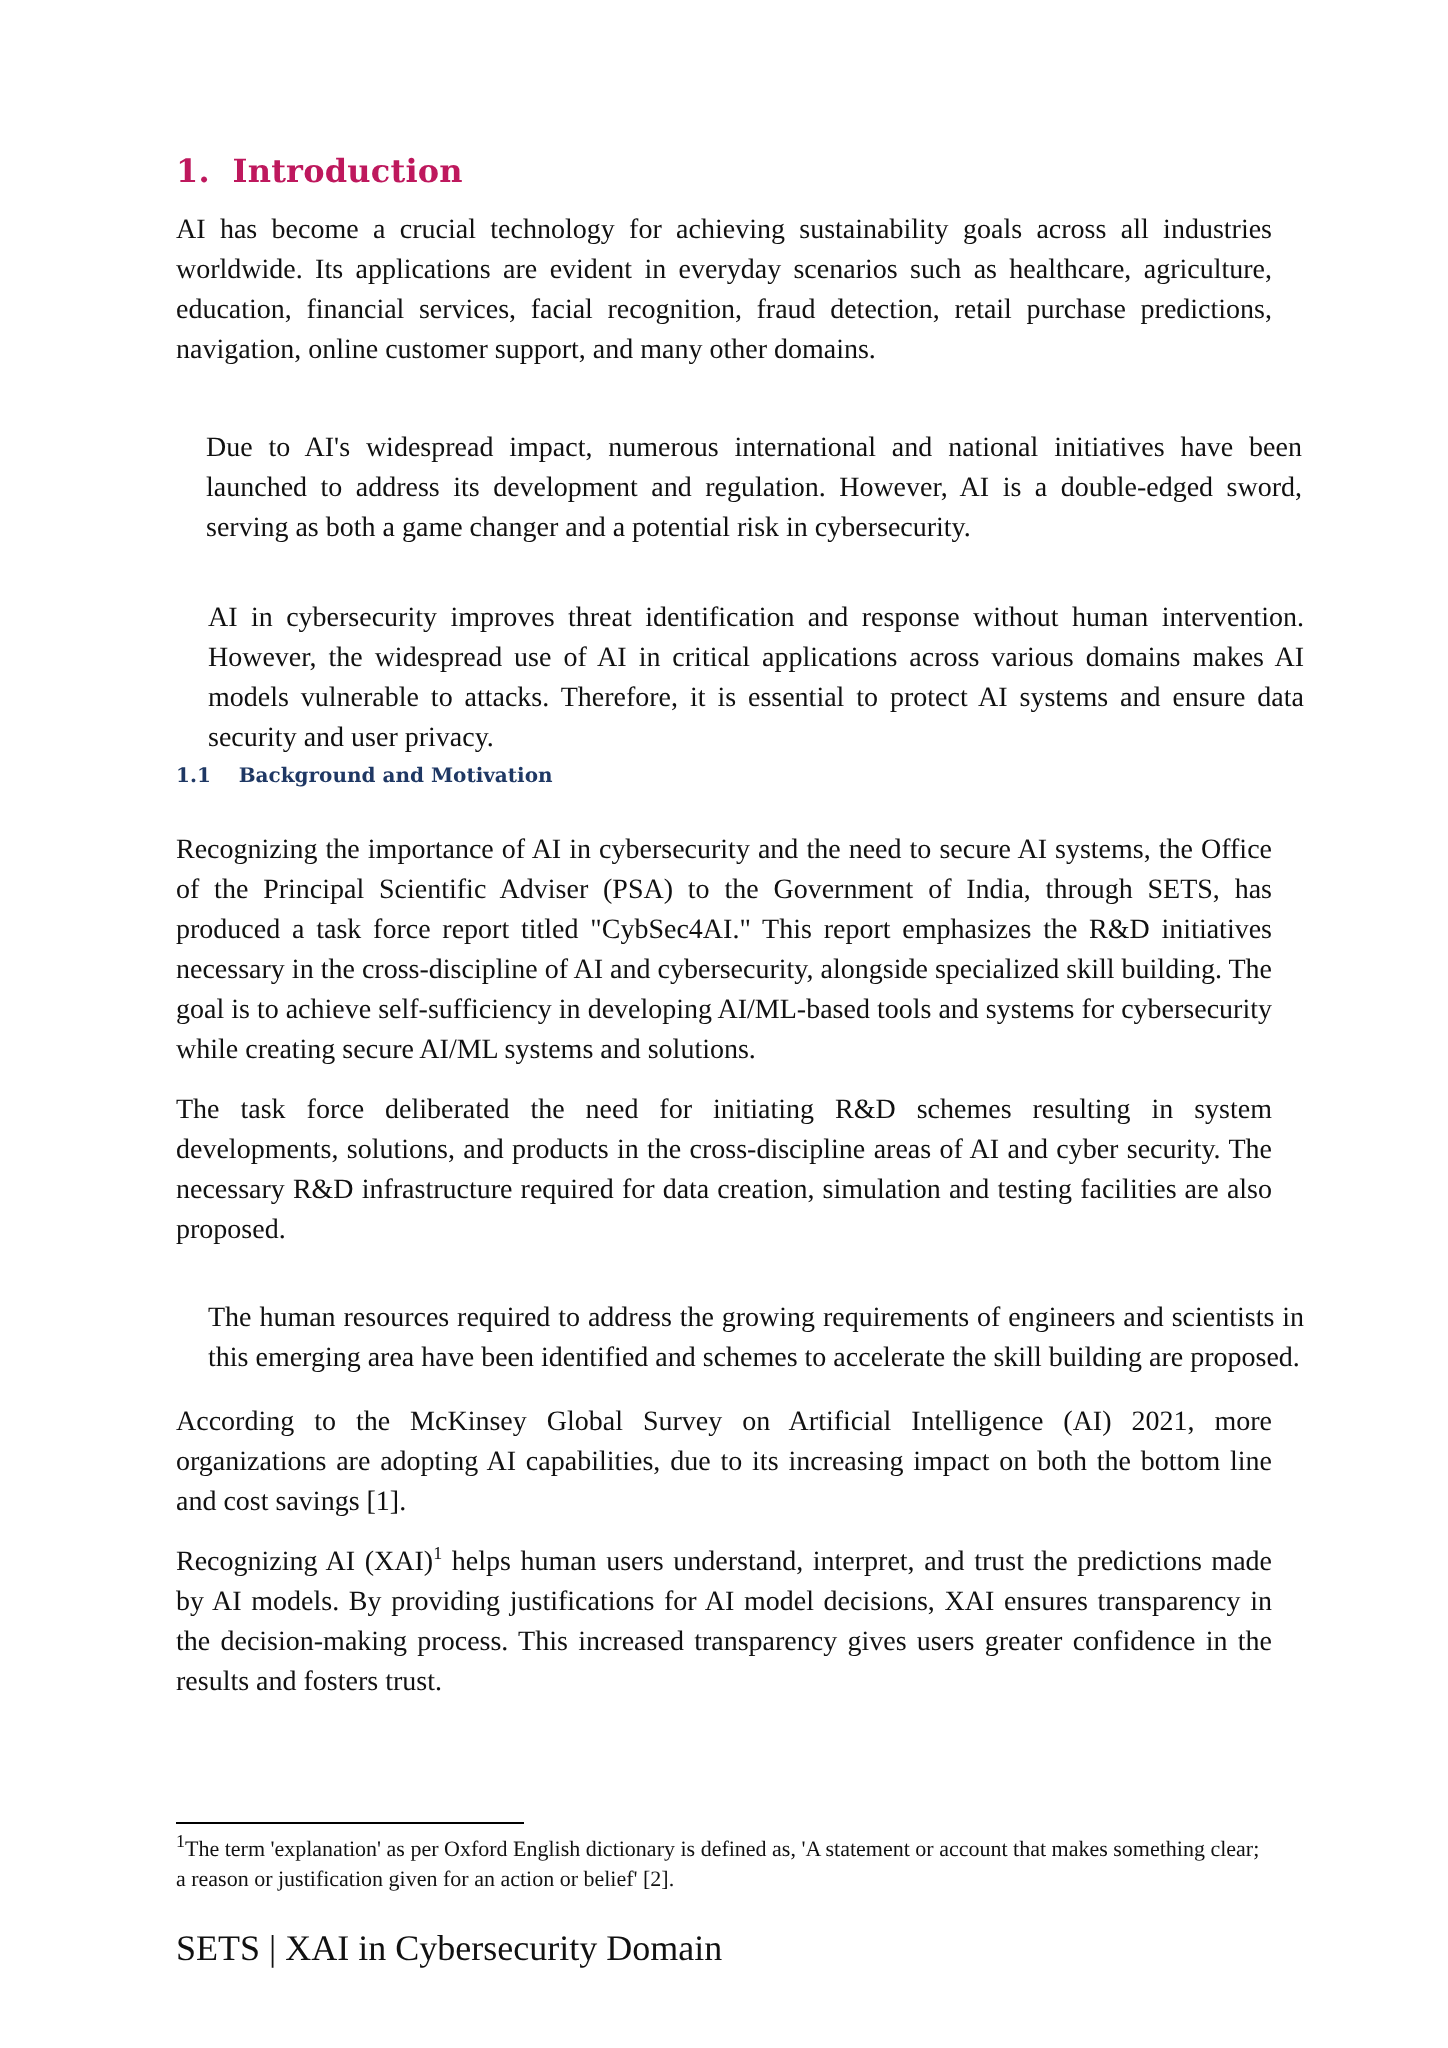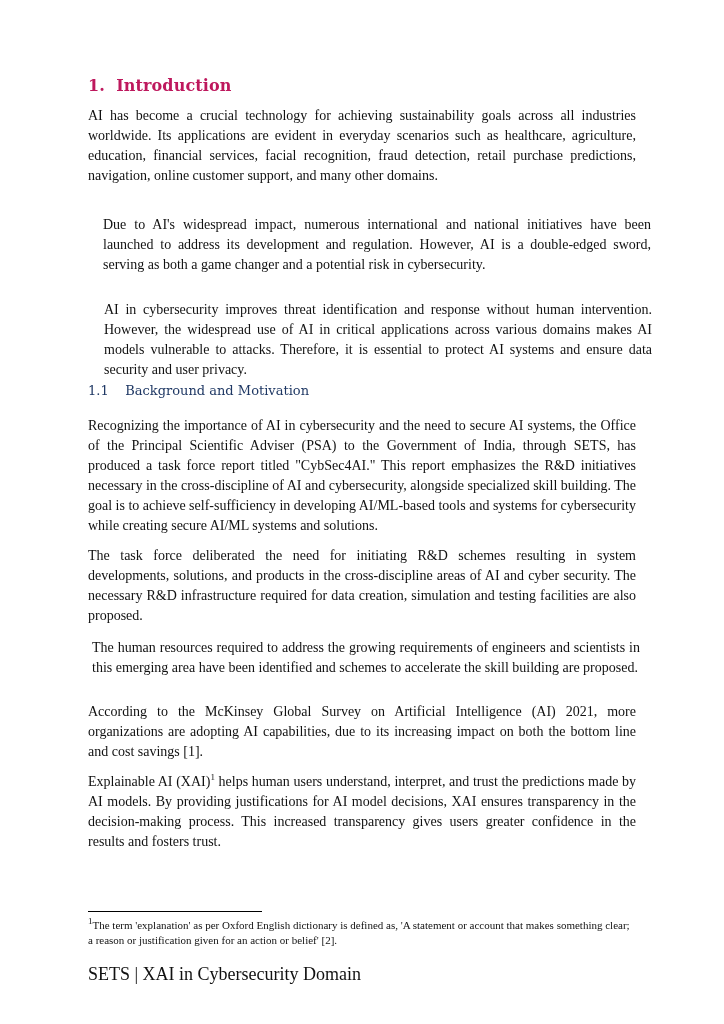--- a/index.html
+++ b/index.html
@@ -1,20 +1,20 @@
 <!DOCTYPE html>
 <html><head>
 <meta charset="utf-8">
 <style>
   html, body { margin:0; padding:0; background:#ffffff; }
   body { width:724px; height:1024px; position:relative; overflow:hidden;
          font-family:"DejaVu Serif", serif; color:#111; }
   .h1 { position:absolute; left:88px; top:76px; font-size:16px; font-weight:bold; color:#be185d;
         font-family:"DejaVu Serif", serif; letter-spacing:0.1px; }
-  .h2 { position:absolute; left:88px; top:383px; font-size:13px; font-weight:normal; color:#1f3864;
+  .h2 { position:absolute; left:88px; top:383px; font-size:10px; font-weight:bold; color:#1f3864;
         font-family:"DejaVu Serif", serif; }
   .p { position:absolute; left:88px; width:548px; font-size:12.4px; line-height:20px; text-align:justify;
        font-family:"Liberation Serif", serif; font-size:14px; letter-spacing:0; }
   .fn-rule { position:absolute; left:88px; top:911px; width:174px; height:1px; background:#000; }
   .fn { position:absolute; left:88px; top:918px; width:548px; font-size:11px; line-height:15px;
         font-family:"Liberation Serif", serif; }
   .footer { position:absolute; left:88px; top:964px; font-size:18px; font-family:"Liberation Serif", serif; }
   sup { font-size:9px; vertical-align:super; line-height:0; }
 </style>
 </head>
@@ -29,21 +29,21 @@
 <p class="p" style="top:200px;margin:15px;">Due to AI's widespread impact, numerous international and national initiatives have been launched to address its development and regulation. However, AI is a double-edged sword, serving as both a game changer and a potential risk in cybersecurity.</p>
 <p class="p" style="top:284px;margin:16px;">AI in cybersecurity improves threat identification and response without human intervention. However, the widespread use of AI in critical applications across various domains makes AI models vulnerable to attacks. Therefore, it is essential to protect AI systems and ensure data security and user privacy.</p>
 
 <div class="h2">
   <span>1.1</span>&nbsp;&nbsp;&nbsp;
   <span>Background and Motivation</span>
 </div>
 
 <p class="p" style="top:416px;margin:0;">Recognizing the importance of AI in cybersecurity and the need to secure AI systems, the Office of the Principal Scientific Adviser (PSA) to the Government of India, through SETS, has produced a task force report titled "CybSec4AI." This report emphasizes the R&amp;D initiatives necessary in the cross-discipline of AI and cybersecurity, alongside specialized skill building. The goal is to achieve self-sufficiency in developing AI/ML-based tools and systems for cybersecurity while creating secure AI/ML systems and solutions.</p>
 <p class="p" style="top:546px;margin:0;font-family:Liberation Serif, serif;">The task force deliberated the need for initiating R&amp;D schemes resulting in system developments, solutions, and products in the cross-discipline areas of AI and cyber security. The necessary R&amp;D infrastructure required for data creation, simulation and testing facilities are also proposed.</p>
-<p class="p" style="top:634px;margin:4px;">The human resources required to address the growing requirements of engineers and scientists in this emerging area have been identified and schemes to accelerate the skill building are proposed.</p>
+<p class="p" style="top:634px;margin:16px;">The human resources required to address the growing requirements of engineers and scientists in this emerging area have been identified and schemes to accelerate the skill building are proposed.</p>
 <p class="p" style="top:702px;margin:0;">According to the McKinsey Global Survey on Artificial Intelligence (AI) 2021, more organizations are adopting AI capabilities, due to its increasing impact on both the bottom line and cost savings [1].</p>
 
-<p class="p" style="top:772px;margin:0;"><span>Explainable AI (XAI)</span><sup>1</sup><span> helps human users understand, interpret, and trust the predictions made by AI models. By providing justifications for AI model decisions, XAI ensures transparency in the decision-making process. This increased transparency gives users greater confidence in the results and fosters trust.</span></p>
+<p class="p" style="top:772px;margin:0;"><span>Recognizing AI (XAI)</span><sup>1</sup><span> helps human users understand, interpret, and trust the predictions made by AI models. By providing justifications for AI model decisions, XAI ensures transparency in the decision-making process. This increased transparency gives users greater confidence in the results and fosters trust.</span></p>
 
 <div class="fn-rule"></div>
 <div class="fn"><sup>1</sup><span>The term 'explanation' as per Oxford English dictionary is defined as, 'A statement or account that makes something clear; a reason or justification given for an action or belief' [2].</span></div>
 
 <div class="footer">SETS | XAI in Cybersecurity Domain</div>
 
 </body></html>

